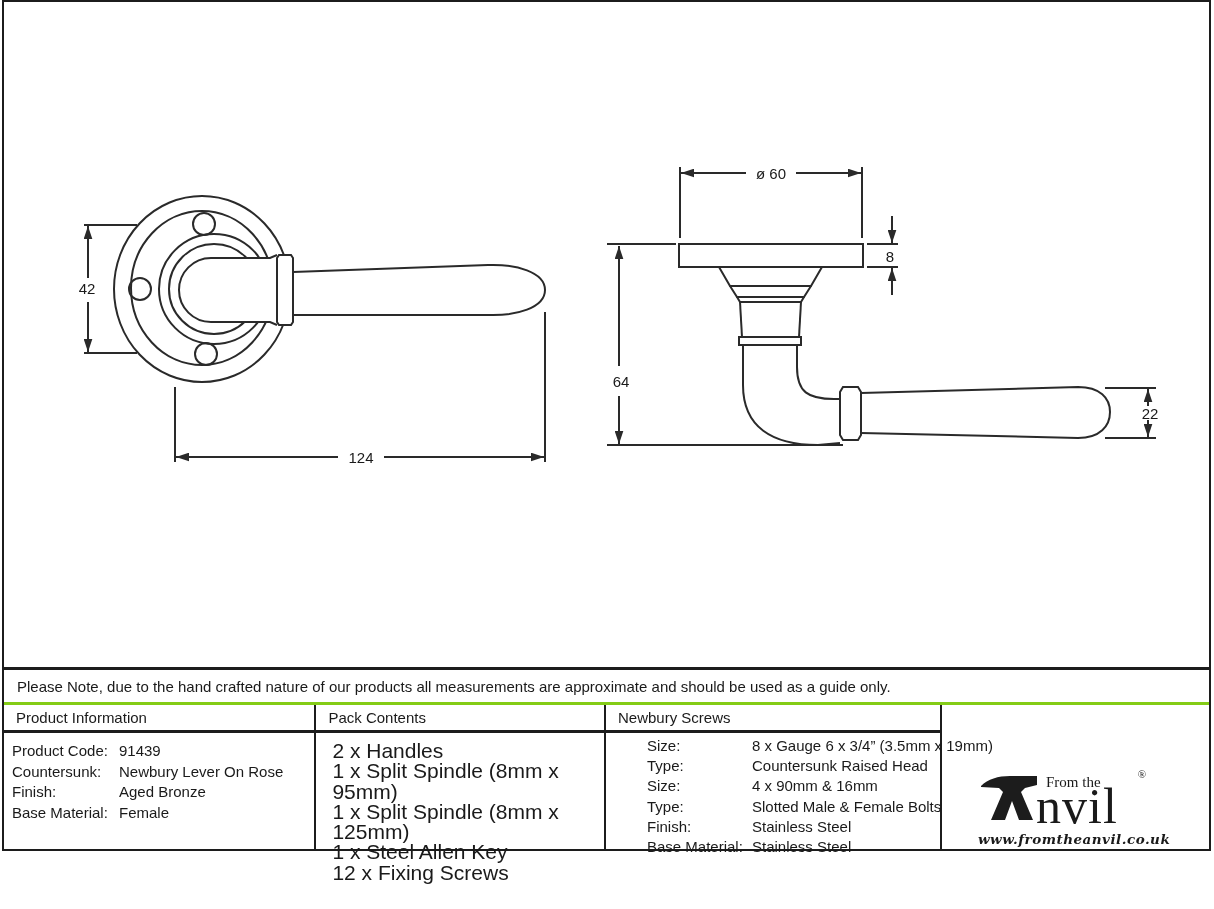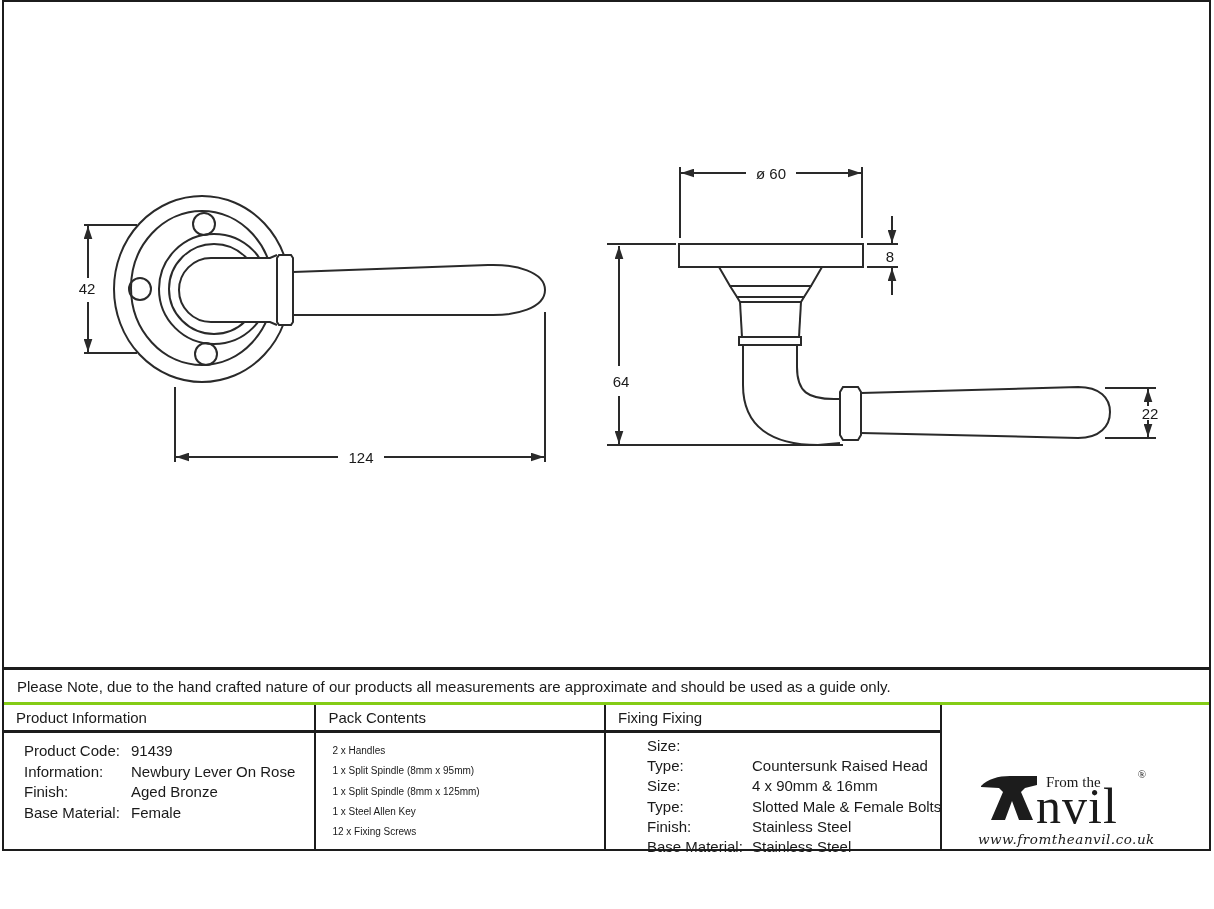--- a/index.html
+++ b/index.html
@@ -8,35 +8,35 @@
   .frame{position:absolute;left:2px;top:0;width:1205px;height:847px;border:2px solid #1c1c1c;}
   svg.draw{position:absolute;left:0;top:0;}
   .note-row{position:absolute;left:4px;top:667px;width:1205px;height:38px;border-top:3px solid #1c1c1c;border-bottom:3px solid #84cc16;box-sizing:border-box;display:flex;align-items:center;padding-left:13px;font-size:15px;background:#fff;}
   .cols{position:absolute;left:4px;top:705px;width:1142px;height:144px;display:flex;}
   .col{box-sizing:border-box;height:100%;}
   .c1{width:342px;border-right:2px solid #1c1c1c;}
   .c2{width:317px;border-right:2px solid #1c1c1c;}
   .c3{width:336px;border-right:2px solid #1c1c1c;}
   .c4{width:208px;display:flex;align-items:flex-end;justify-content:center;padding-left:36px;}
   .col-header{height:28px;border-bottom:3px solid #1c1c1c;display:flex;align-items:center;padding-left:12px;font-size:15px;box-sizing:border-box;}
-  .body1{padding:8px 0 0 20px;}
-  .body2{padding:8px 4px 0 16px;font-size:10px;line-height:20.3px;}
+  .body1{padding:8px 0 0 8px;}
+  .body2{padding:8px 4px 0 16px;font-size:21px;line-height:20.3px;}
   .body3{padding:3px 0 0 13px;white-space:nowrap;}
   .kv{display:flex;font-size:15px;line-height:20.5px;}
   .kv .k{width:107px;flex:none;}
   .body3 .kv{line-height:20.2px;margin-left:28px;}
   .body3 .kv .k{width:105px;}
   .dimtxt{font-family:"Liberation Sans",sans-serif;font-size:15px;fill:#1a1a1a;}
   
   .logo{position:relative;width:168px;height:84px;}
   .anvil-ic{position:absolute;left:2px;top:8px;}
   .from-the{position:absolute;left:68px;top:9px;font-family:"Liberation Serif",serif;font-size:15px;white-space:nowrap;}
   .nvil{position:absolute;left:58px;top:16px;font-family:"Liberation Serif",serif;font-size:50px;line-height:1;letter-spacing:1px;}
   .reg{position:absolute;right:0;top:3px;font-size:11px;font-family:"Liberation Serif",serif;}
-  .site{position:absolute;left:0;top:66px;width:100%;text-align:center;font-family:"DejaVu Serif",serif;font-style:italic;font-size:13.5px;letter-spacing:0.5px;}
+  .site{position:absolute;left:0;top:66px;width:100%;text-align:center;font-family:"DejaVu Serif",serif;font-style:italic;font-size:13.5px;letter-spacing:0.5px;font-weight:bold;}
 </style>
 </head>
 <body>
 
 <div class="sheet">
 
   <div class="frame"></div>
 
   <svg class="draw" width="1214" height="667" viewBox="0 0 1214 667" fill="none" stroke="#2a2a2a" stroke-width="2">
     <defs>
@@ -138,21 +138,21 @@
   <div class="cols">
 
     <div class="col c1">
       <div class="col-header">Product Information</div>
       <div class="body1">
         <div class="kv">
           <span class="k">Product Code:</span>
           <span class="v">91439</span>
         </div>
         <div class="kv">
-          <span class="k">Information:</span>
+          <span class="k">Countersunk:</span>
           <span class="v">Newbury Lever On Rose</span>
         </div>
         <div class="kv">
           <span class="k">Finish:</span>
           <span class="v">Aged Bronze</span>
         </div>
         <div class="kv">
           <span class="k">Base Material:</span>
           <span class="v">Female</span>
         </div>
@@ -164,24 +164,25 @@
       <div class="body2">
         <div>2 x Handles</div>
         <div>1 x Split Spindle (8mm x 95mm)</div>
         <div>1 x Split Spindle (8mm x 125mm)</div>
         <div>1 x Steel Allen Key</div>
         <div>12 x Fixing Screws</div>
       </div>
     </div>
 
     <div class="col c3">
-      <div class="col-header">Fixing Fixing</div>
+      <div class="col-header">Newbury Screws</div>
       <div class="body3">
         <div class="kv">
           <span class="k">Size:</span>
+          <span class="v">8 x Gauge 6 x 3/4” (3.5mm x 19mm)</span>
         </div>
         <div class="kv">
           <span class="k">Type:</span>
           <span class="v">Countersunk Raised Head</span>
         </div>
         <div class="kv">
           <span class="k">Size:</span>
           <span class="v">4 x 90mm &amp; 16mm</span>
         </div>
         <div class="kv">

